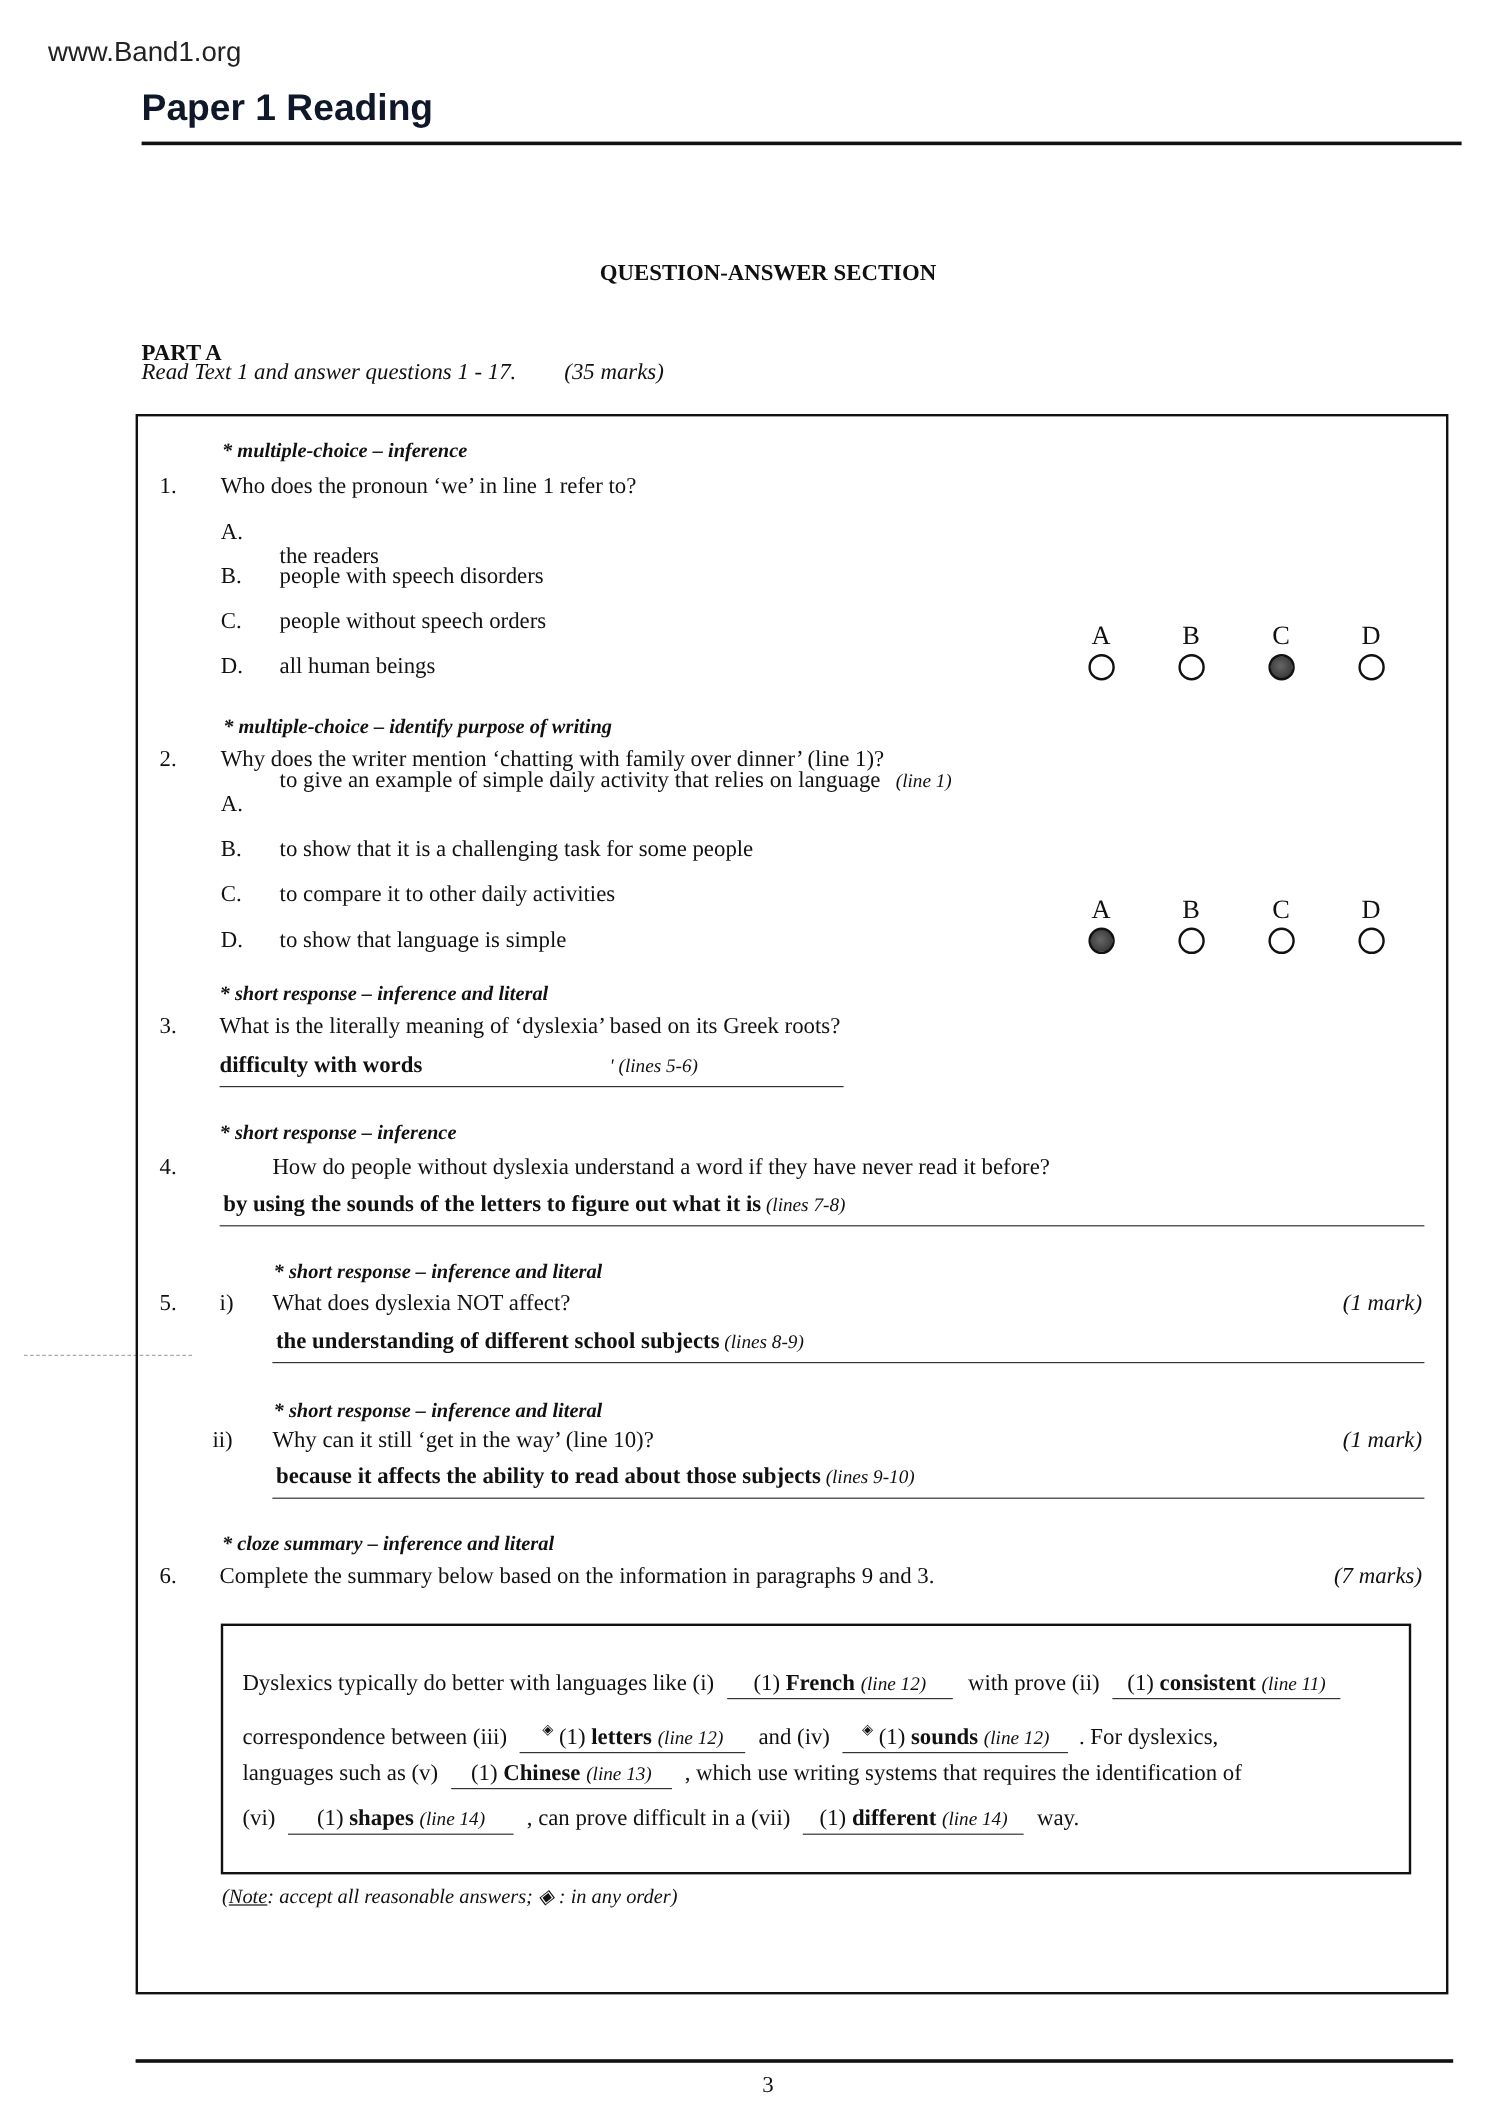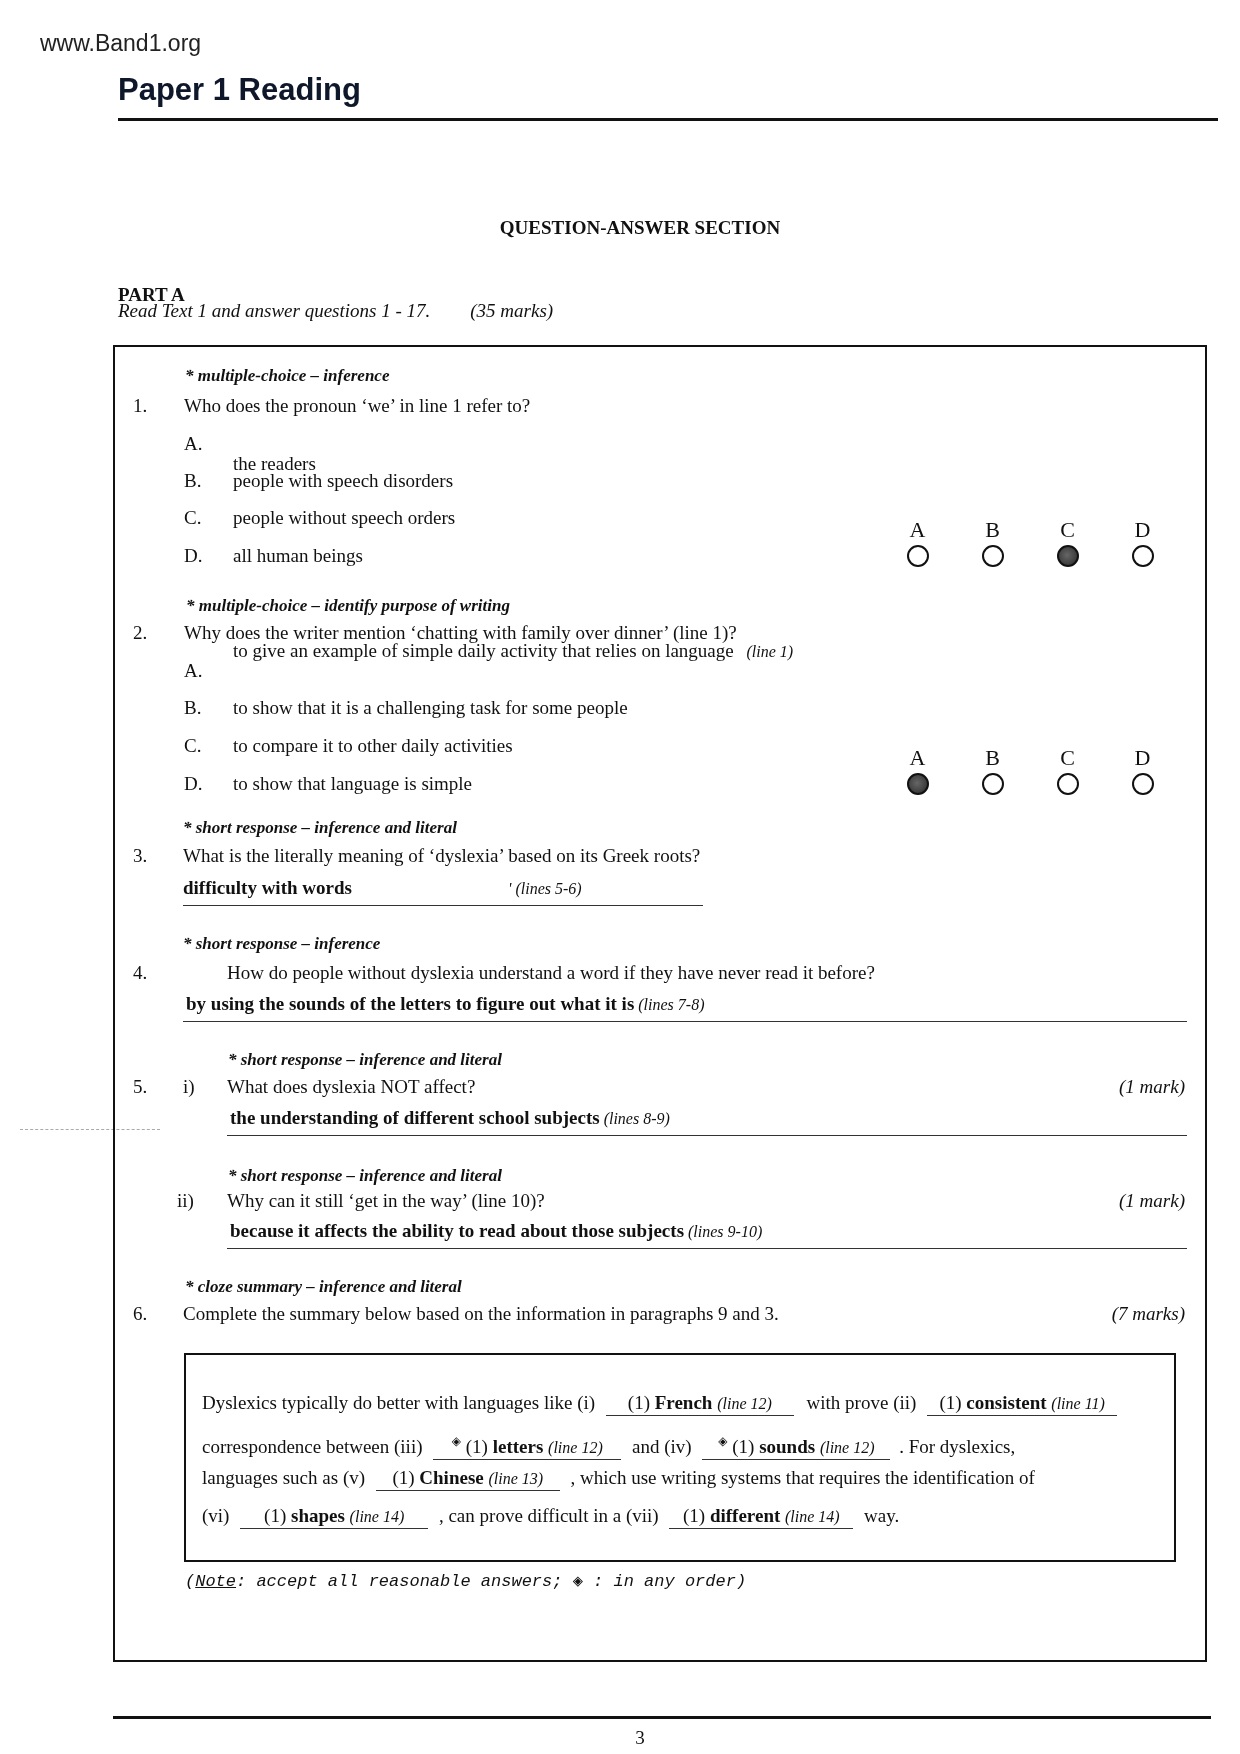--- a/index.html
+++ b/index.html
@@ -24,21 +24,21 @@
   .mark { font-size: 19px; font-style: italic; }
   .bubbles { display: flex; }
   .bubble-col { width: 75px; text-align: center; }
   .bubble-letter { font-size: 22px; line-height: 26px; }
   .bubble { width: 22px; height: 22px; border: 2px solid #111; border-radius: 50%; margin: 2px auto 0; box-sizing: border-box; }
   .bubble.filled { background: radial-gradient(circle at 45% 45%, #666, #2a2a2a); }
   .summary-box { left: 184px; top: 1353px; width: 992px; height: 209px; border: 2px solid #111; box-sizing: border-box; }
   .sum-line { font-size: 19px; white-space: nowrap; }
   .blank { display: inline-block; border-bottom: 1.5px solid #333; text-align: center; line-height: 22px; }
   .blank .b { font-weight: bold; }
-  .note { left: 185px; top: 1570px; font-size: 17px; font-style: italic; font-family: Liberation Mono, monospace; }
+  .note { left: 185px; top: 1570px; font-size: 17px; font-style: italic; }
   .note u { text-decoration: underline; }
   .hr-bottom { left: 113px; top: 1716px; width: 1098px; height: 3px; background: #111; }
   .pageno { left: 0; width: 1280px; top: 1727px; text-align: center; font-size: 19px; }
   .margin-dash { left: 20px; top: 1129px; width: 140px; border-top: 1px dashed #aaa; }
 </style>
 </head>
 <body>
 
 <div class="abs site">www.Band1.org</div>
 <div class="abs paper-title">Paper 1 Reading</div>

